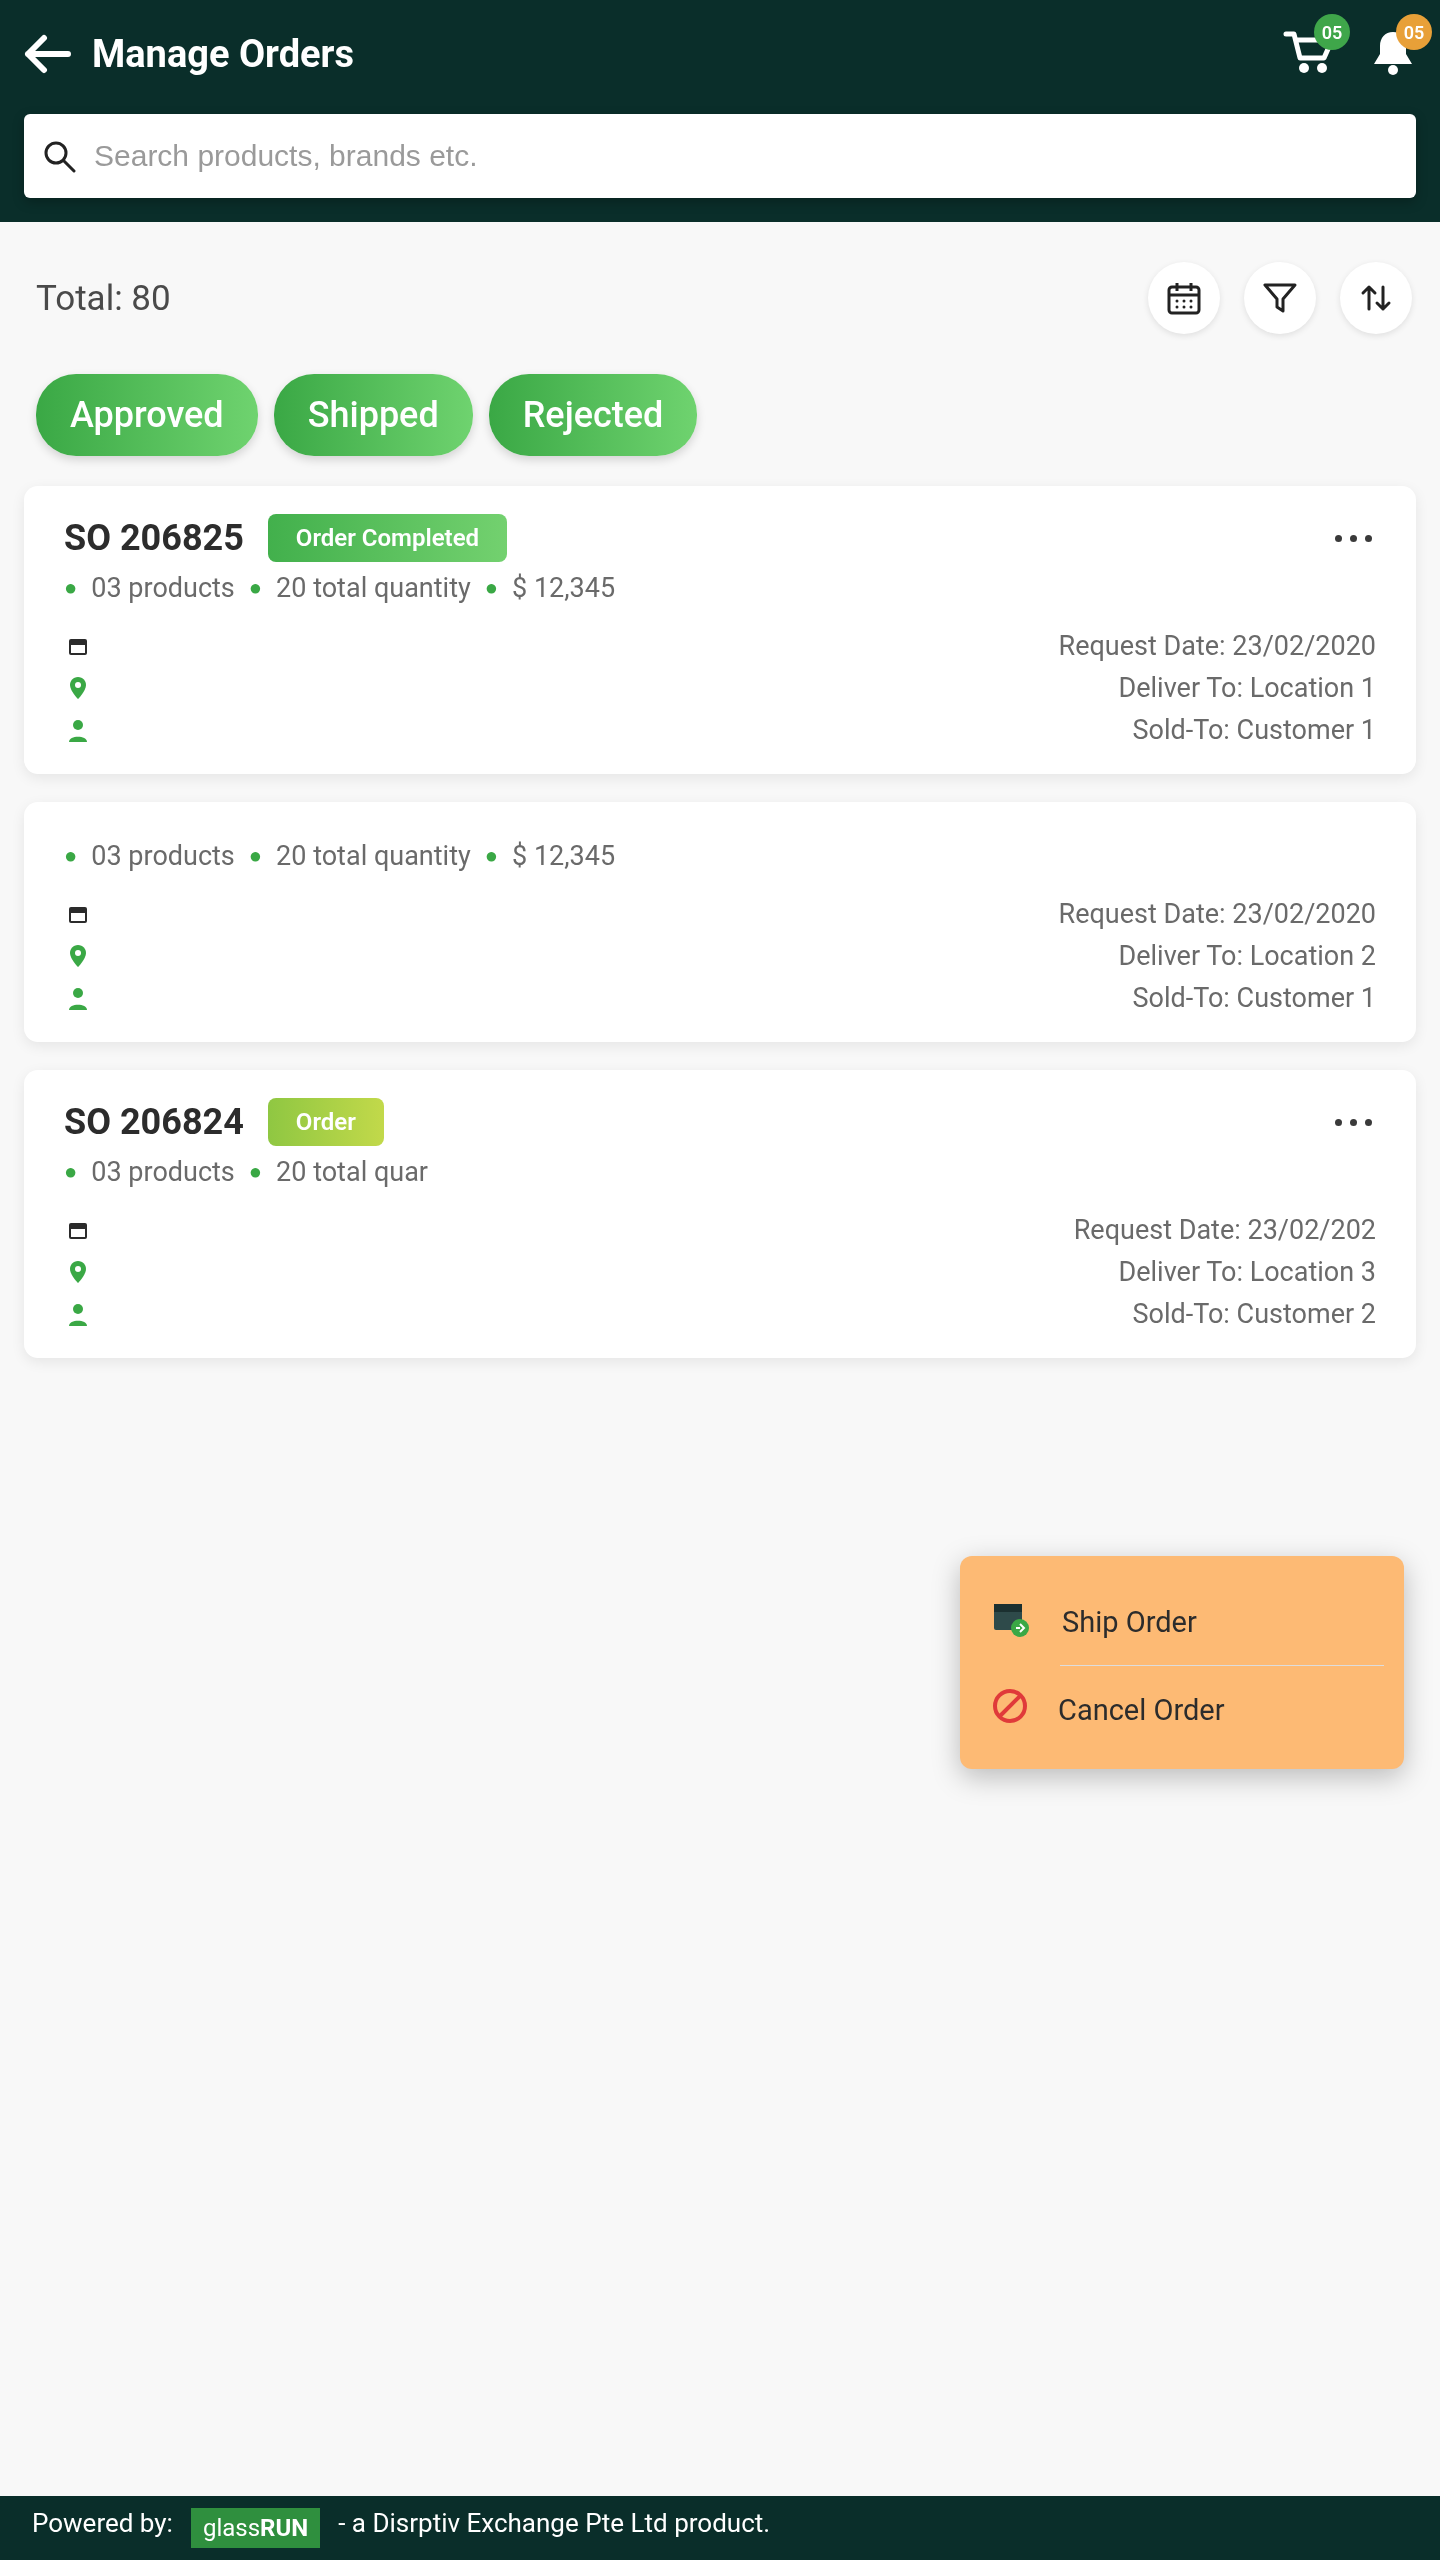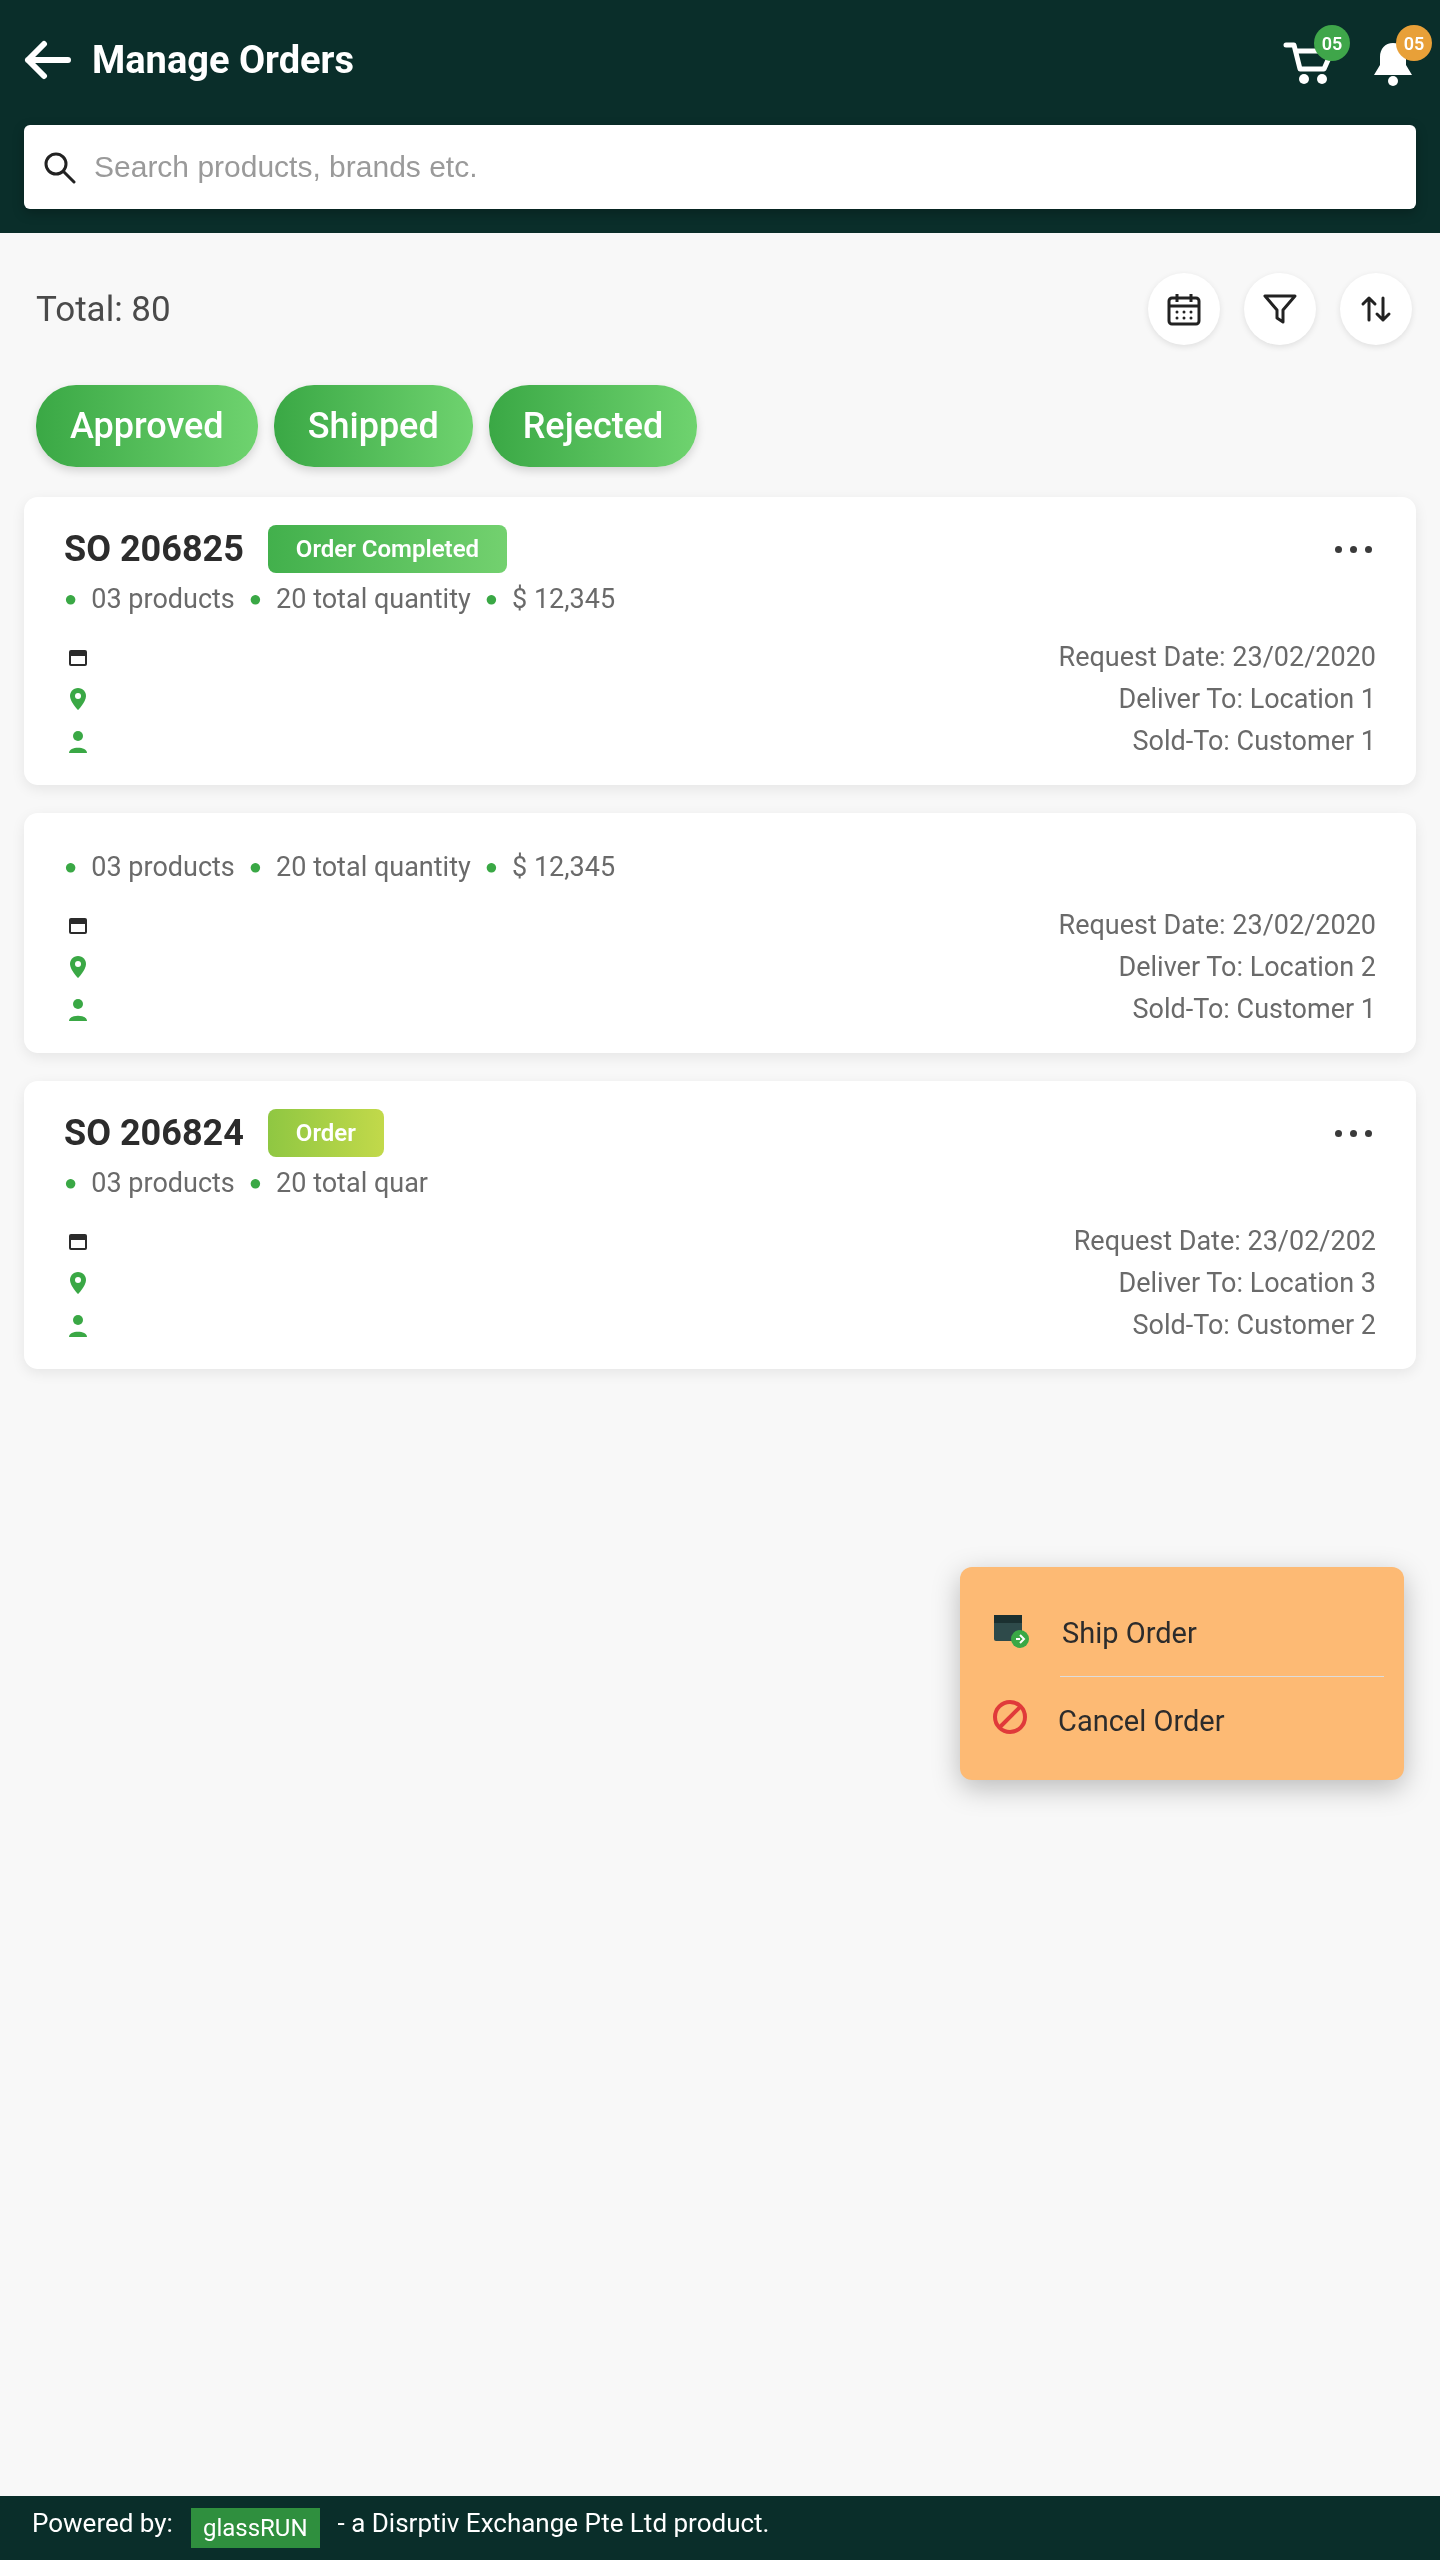--- a/index.html
+++ b/index.html
@@ -31,21 +31,20 @@
   .header-title {
     color: #fff;
     font-size: 38px;
     font-weight: 700;
     flex: 1;
   }
   .header-icons {
     display: flex;
     gap: 36px;
     align-items: center;
-    margin-top: 11px;
   }
   .icon-wrap {
     position: relative;
     cursor: pointer;
   }
   .badge {
     position: absolute;
     top: -14px;
     right: -16px;
     border-radius: 50%;
@@ -242,21 +241,21 @@
     gap: 18px;
     padding: 12px 32px;
     margin-top: 30px;
   }
   .logo-box {
     background: #2f8f3e;
     padding: 6px 12px;
     font-size: 24px;
   }
   .logo-glass { color: #fff; font-weight: 400; }
-  .logo-run   { color: #fff; font-weight: 400; }
+  .logo-run   { color: #fff; font-weight: 700; }
 </style>
 </head>
 <body>
 
 <div class="header">
   <div class="header-top">
     <div class="back-btn">
       <svg width="48" height="40" viewBox="0 0 48 40" fill="none">
         <path d="M20 4 L4 20 L20 36 M4 20 H44" stroke="#fff" stroke-width="6" stroke-linecap="round" stroke-linejoin="round"></path>
       </svg>

